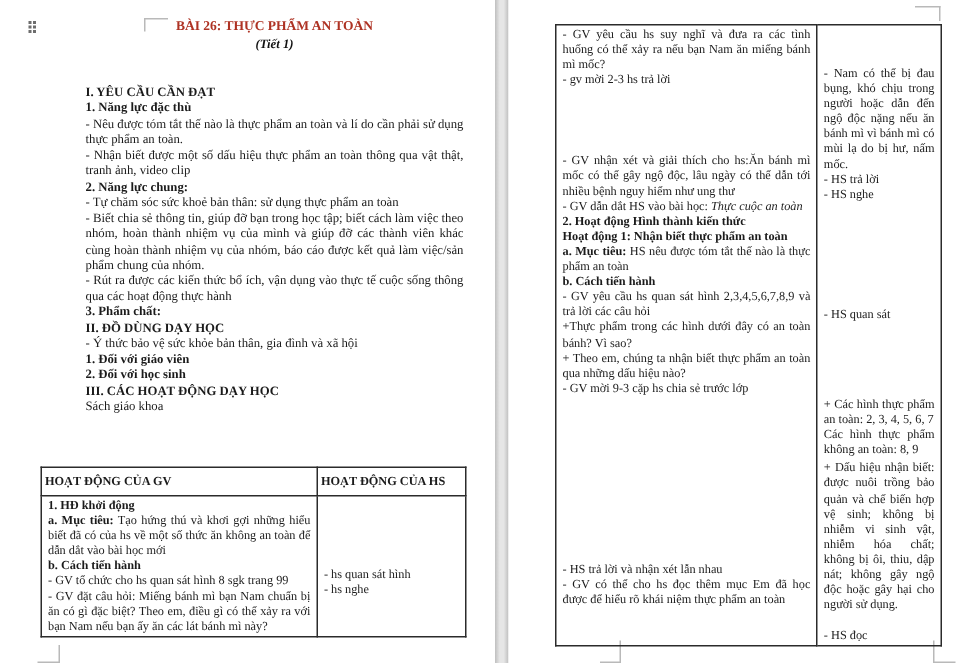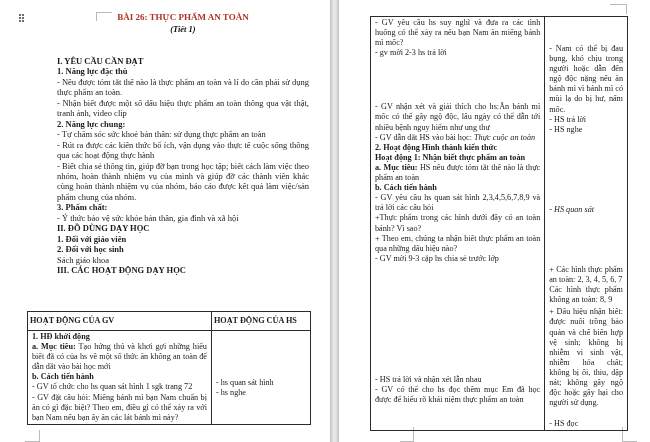--- a/index.html
+++ b/index.html
@@ -48,21 +48,21 @@
   .lp-table{position:absolute;left:27px;top:311px;width:284px;}
   .lp-table col.c1{width:65%;} .lp-table col.c2{width:35%;}
   .rp-table{position:absolute;left:31px;top:16px;width:258px;height:404px;}
   .rp-table col.c1{width:67.8%;} .rp-table col.c2{width:32.2%;}
   .rp-table td{height:402px;}
   
   .mtA{margin-top:46px !important;}   
   .mtB{margin-top:44px !important;}   
   .mtC{margin-top:111px !important;}  
   .mtD{margin-top:26px !important;}   
-  .mtE{margin-top:70px !important;font-style:italic;}   
+  .mtE{margin-top:70px !important;}   
   .mtF{margin-top:50px !important;}   
   .mtG{margin-top:2px  !important;}
   .mtH{margin-top:11px !important;}   
 </style>
 </head>
 <body>
 
 <div id="screen">
 
   <div class="page" id="page-left">
@@ -82,47 +82,47 @@
       <div class="t3">(Tiết 1)</div>
     </div>
 
     <div class="lp-body">
       <p><span class="b">I. YÊU CẦU CẦN ĐẠT</span></p>
       <p><span class="b">1. Năng lực đặc thù</span></p>
       <p><span>- Nêu được tóm tắt thế nào là thực phẩm an toàn và lí do cần phải sử dụng thực phẩm an toàn.</span></p>
       <p><span>- Nhận biết được một số dấu hiệu thực phẩm an toàn thông qua vật thật, tranh ảnh, video clip</span></p>
       <p><span class="b">2. Năng lực chung:</span></p>
       <p><span>- Tự chăm sóc sức khoẻ bản thân: sử dụng thực phẩm an toàn</span></p>
+      <p><span>- Biết chia sẻ thông tin, giúp đỡ bạn trong học tập; biết cách làm việc theo nhóm, hoàn thành nhiệm vụ của mình và giúp đỡ các thành viên khác cùng hoàn thành nhiệm vụ của nhóm, báo cáo được kết quả làm việc/sản phẩm chung của nhóm.</span></p>
       <p><span>- Rút ra được các kiến thức bổ ích, vận dụng vào thực tế cuộc sống thông qua các hoạt động thực hành</span></p>
-      <p><span>- Biết chia sẻ thông tin, giúp đỡ bạn trong học tập; biết cách làm việc theo nhóm, hoàn thành nhiệm vụ của mình và giúp đỡ các thành viên khác cùng hoàn thành nhiệm vụ của nhóm, báo cáo được kết quả làm việc/sản phẩm chung của nhóm.</span></p>
       <p><span class="b">3. Phẩm chất:</span></p>
+      <p><span class="b">II. ĐỒ DÙNG DẠY HỌC</span></p>
       <p><span>- Ý thức bảo vệ sức khỏe bản thân, gia đình và xã hội</span></p>
-      <p><span class="b">II. ĐỒ DÙNG DẠY HỌC</span></p>
       <p><span class="b">1. Đối với giáo viên</span></p>
       <p><span class="b">2. Đối với học sinh</span></p>
+      <p><span class="b">III. CÁC HOẠT ĐỘNG DẠY HỌC</span></p>
       <p><span>Sách giáo khoa</span></p>
-      <p><span class="b">III. CÁC HOẠT ĐỘNG DẠY HỌC</span></p>
     </div>
 
     <table class="lp-table">
       <colgroup>
           <col class="c1">
           <col class="c2">
         </colgroup>
       <tbody>
           <tr>
         <th>HOẠT ĐỘNG CỦA GV</th>
         <th>HOẠT ĐỘNG CỦA HS</th>
       </tr>
       <tr>
         <td>
           <p><span class="b">1. HĐ  khởi động</span></p>
           <p><span class="b">a. Mục tiêu:</span><span> Tạo hứng thú và khơi gợi những hiểu biết đã có của hs về một số thức ăn không an toàn để dẫn dắt vào bài học mới</span></p>
           <p><span class="b">b. Cách tiến hành</span></p>
-          <p><span>- GV tổ chức cho hs quan sát hình 1 sgk trang 72</span></p>
+          <p><span>- GV tổ chức cho hs quan sát hình 8 sgk trang 99</span></p>
           <p><span>- GV đặt câu hỏi: Miếng bánh mì bạn Nam chuẩn bị ăn có gì đặc biệt? Theo em, điều gì có thể xảy ra với bạn Nam nếu bạn ấy ăn các lát bánh mì này?</span></p>
         </td>
         <td>
           <p class="mtA"><span>- hs quan sát hình</span></p>
           <p><span>- hs nghe</span></p>
         </td>
       </tr>
     </tbody>
       </table>
   </div>

